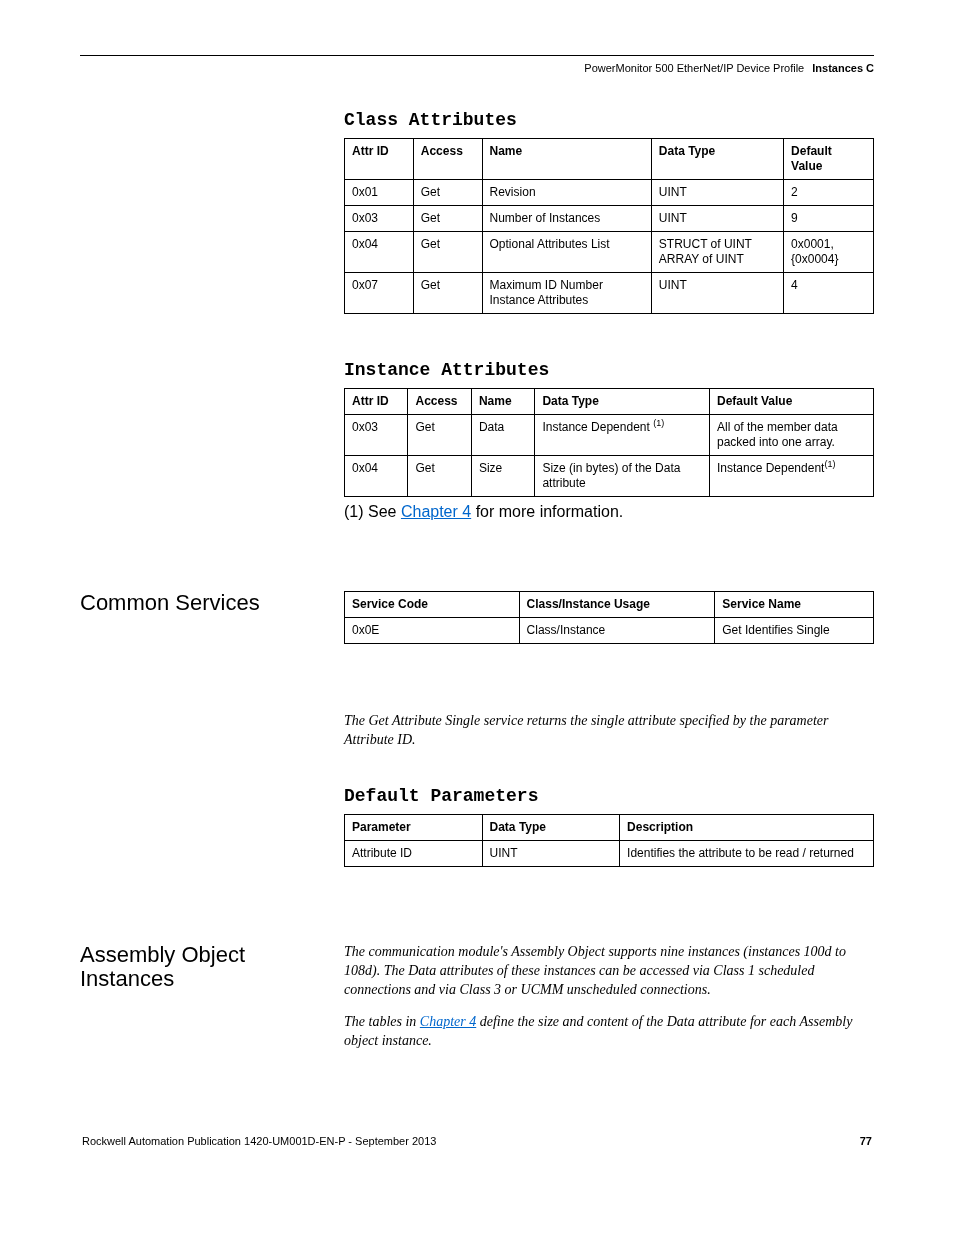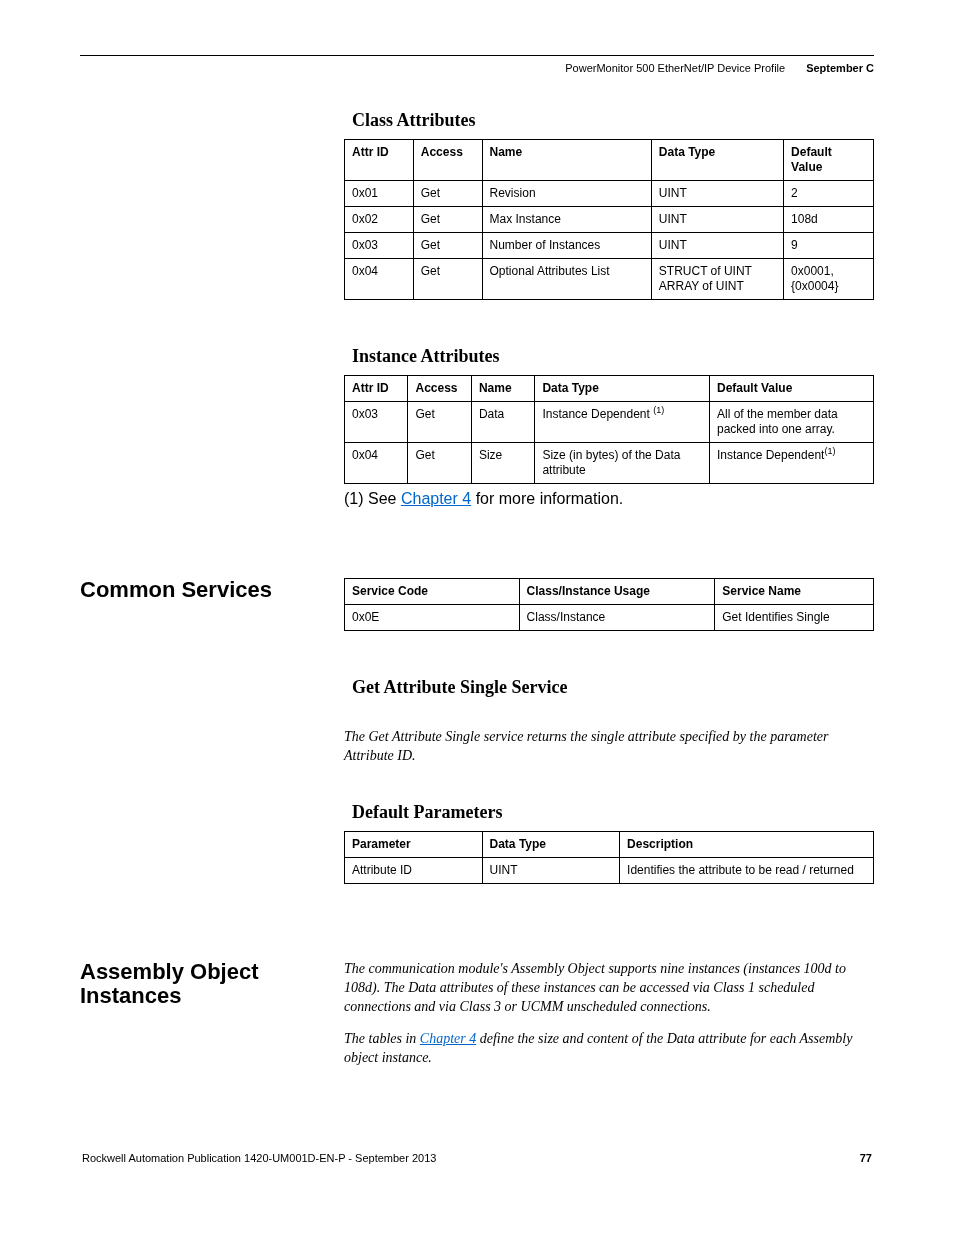--- a/index.html
+++ b/index.html
@@ -17,52 +17,52 @@
   .top-rule {
     border-bottom: 1.5px solid #000;
     margin-bottom: 6px;
   }
   .running-head {
     display: flex;
     justify-content: flex-end;
     align-items: baseline;
     font-size: 11px;
     margin-bottom: 36px;
-    gap: 21px;
+    gap: 8px;
   }
   .running-head .chap {
     font-weight: 700;
   }
   .two-col {
     display: flex;
     align-items: flex-start;
   }
   .left-col {
     width: 264px;
     flex: 0 0 264px;
     padding-right: 16px;
     box-sizing: border-box;
   }
   .right-col {
     flex: 1;
   }
   .section-h2 {
     font-family: "Arial Narrow", Arial, sans-serif;
     font-stretch: condensed;
-    font-weight: 700;
+    font-weight: 400;
     font-size: 22px;
     margin: 0;
     line-height: 1.1;
   }
   .sub-h3 {
-    font-family: Liberation Serif, serif;
+    font-family: Liberation Mono, monospace;
     font-stretch: condensed;
     font-weight: 700;
     font-size: 18px;
-    margin: 0 0 8px 8px;
+    margin: 0 0 8px 0;
   }
   .body-text {
     font-family: Georgia, "Times New Roman", serif;
     font-size: 14px;
     line-height: 1.35;
     margin: 0 0 14px 0;
     font-style: italic;
   }
   .link {
     color: #0066cc;
@@ -116,21 +116,21 @@
   }
 </style>
 </head>
 <body>
 
 <div class="page">
 
   <div class="top-rule"></div>
   <div class="running-head">
     <span>PowerMonitor 500 EtherNet/IP Device Profile</span>
-    <span class="chap">September C</span>
+    <span class="chap">Instances C</span>
   </div>
 
   <div class="two-col">
     <div class="left-col"></div>
     <div class="right-col">
       <h3 class="sub-h3">Class Attributes</h3>
       <table class="narrow">
         <colgroup>
             <col style="width:13%">
             <col style="width:13%">
@@ -149,39 +149,39 @@
         </thead>
         <tbody>
           <tr>
               <td>0x01</td>
               <td>Get</td>
               <td>Revision</td>
               <td>UINT</td>
               <td>2</td>
             </tr>
           <tr>
-              <td>0x02</td>
-              <td>Get</td>
-              <td>Max Instance</td>
-              <td>UINT</td>
-              <td>108d</td>
-            </tr>
-          <tr>
               <td>0x03</td>
               <td>Get</td>
               <td>Number of Instances</td>
               <td>UINT</td>
               <td>9</td>
             </tr>
           <tr>
               <td>0x04</td>
               <td>Get</td>
               <td>Optional Attributes List</td>
               <td>STRUCT of UINT ARRAY of UINT</td>
               <td>0x0001, {0x0004}</td>
+            </tr>
+          <tr>
+              <td>0x07</td>
+              <td>Get</td>
+              <td>Maximum ID Number Instance Attributes</td>
+              <td>UINT</td>
+              <td>4</td>
             </tr>
         </tbody>
       </table>
     </div>
   </div>
 
   <div class="spacer-md"></div>
 
   <div class="two-col">
     <div class="left-col"></div>
@@ -256,21 +256,20 @@
         </tbody>
       </table>
     </div>
   </div>
 
   <div class="spacer-md"></div>
 
   <div class="two-col">
     <div class="left-col"></div>
     <div class="right-col">
-      <h3 class="sub-h3">Get Attribute Single Service</h3>
       <div class="spacer-sm"></div>
       <p class="body-text">The Get Attribute Single service returns the single attribute specified by the parameter Attribute ID.</p>
     </div>
   </div>
 
   <div class="spacer-sm"></div>
 
   <div class="two-col">
     <div class="left-col"></div>
     <div class="right-col">

